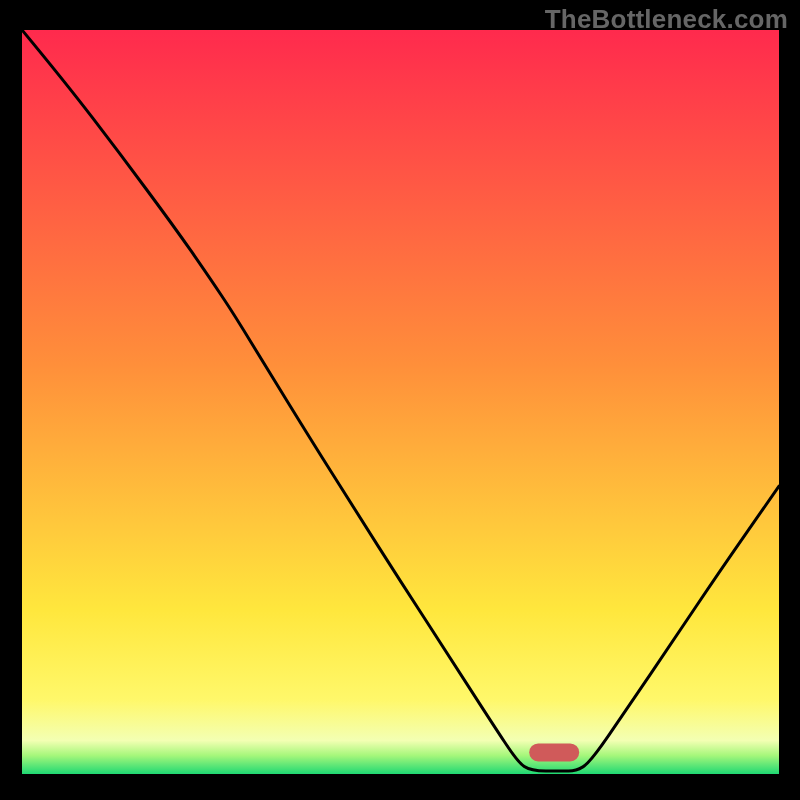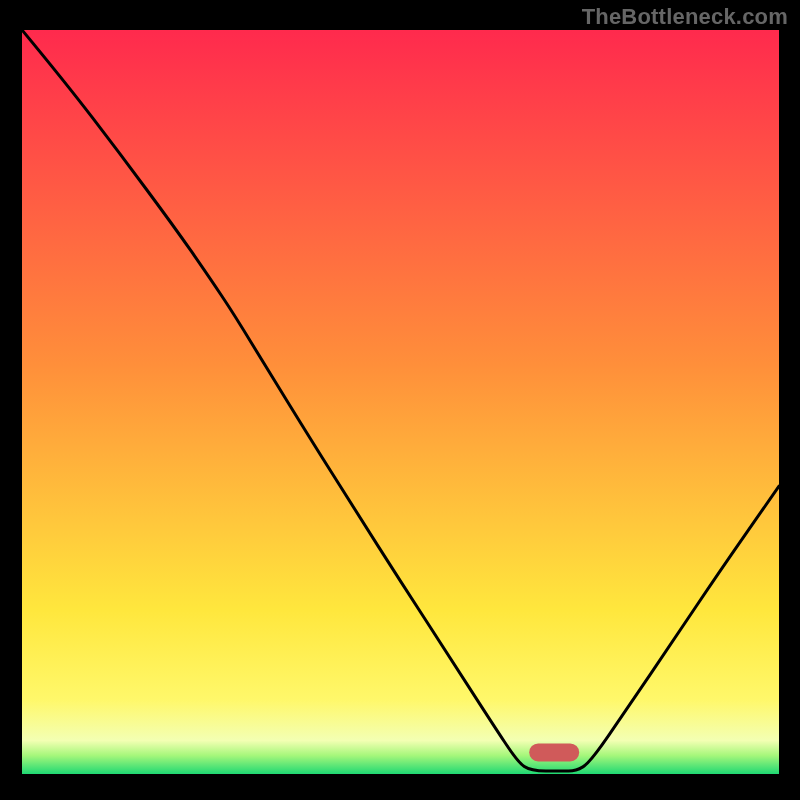--- a/index.html
+++ b/index.html
@@ -8,21 +8,21 @@
     position: relative;
     width: 800px;
     height: 800px;
     background: #000;
   }
   .watermark {
     position: absolute;
     top: 4px;
     right: 12px;
     font-family: Arial, Helvetica, sans-serif;
-    font-size: 22px;
+    font-size: 26px;
     font-weight: 600;
     color: #666;
     letter-spacing: 0.2px;
   }
   svg.plot {
     position: absolute;
     left: 22px;
     top: 30px;
     width: 757px;
     height: 744px;

